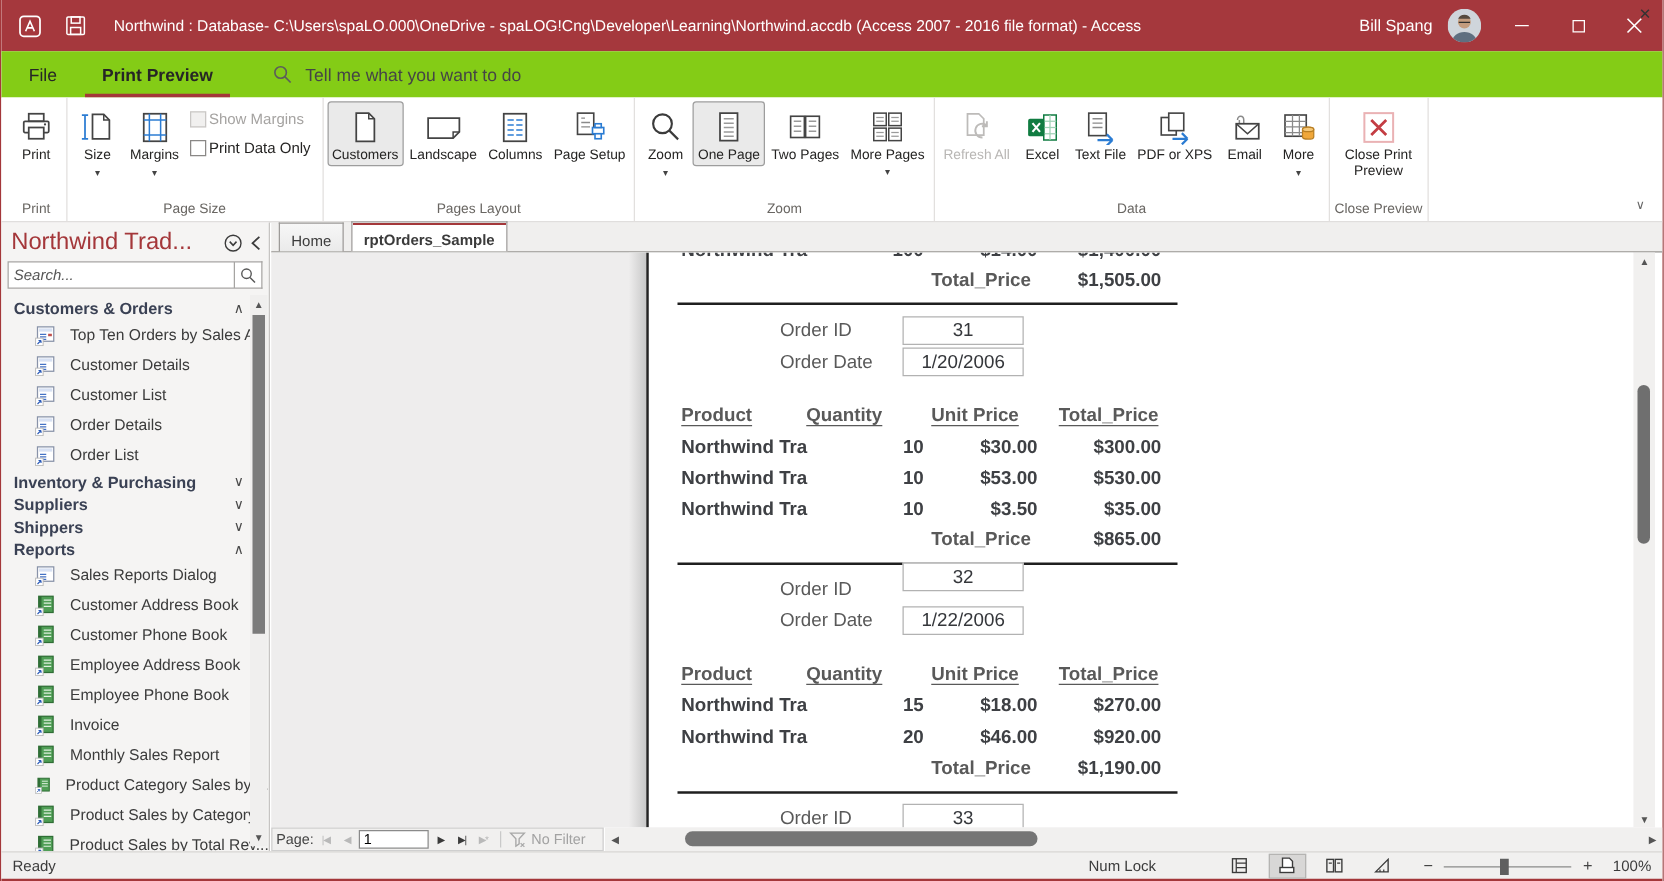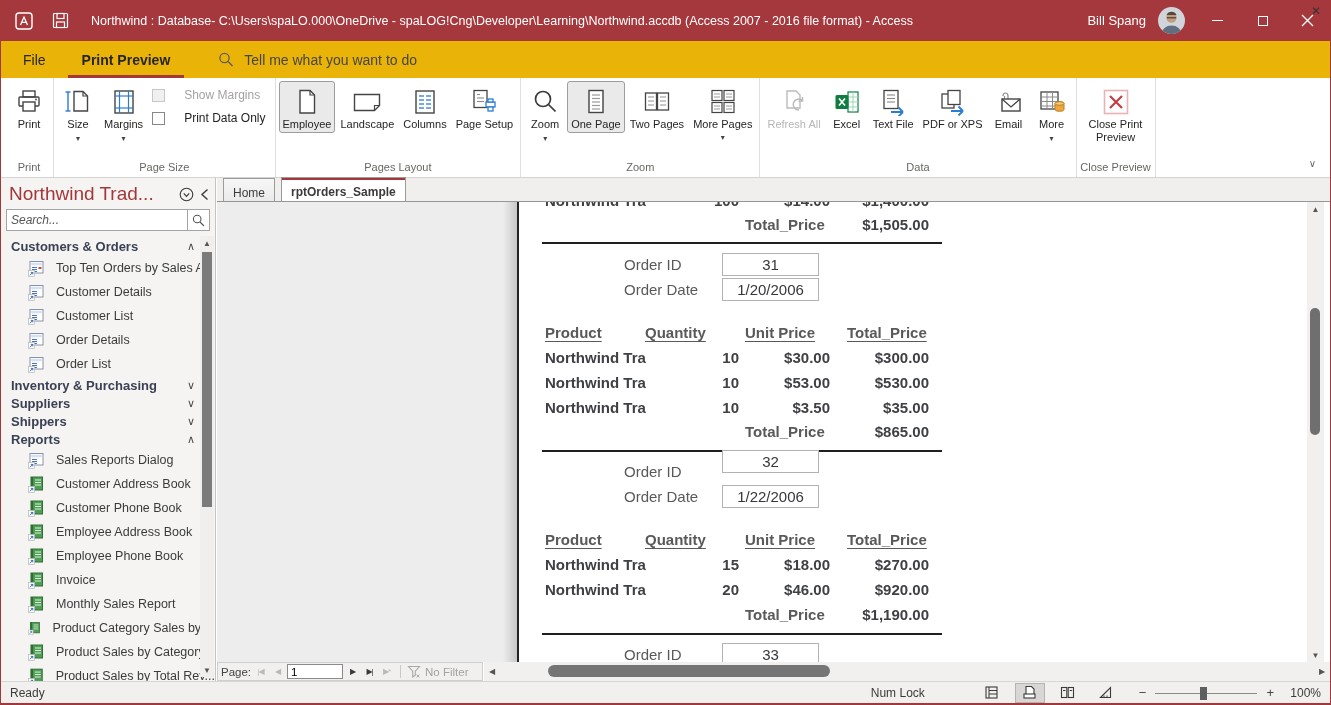--- a/index.html
+++ b/index.html
@@ -12,42 +12,42 @@
               display:flex; align-items:center; color:#fff; padding-left:12px; }
   .titlebar .ticon { width:22px; height:22px; display:flex; align-items:center; justify-content:center; margin-right:14px; }
   .titlebar .title { font-size:12.5px; white-space:nowrap; overflow:hidden; margin-left:6px; }
   .titlebar .user { margin-left:auto; font-size:13px; white-space:nowrap; }
   .avatar { width:27px; height:27px; border-radius:50%; overflow:hidden; margin:0 10px 0 12px; flex:none; }
   .winbtn { width:45px; height:41px; display:flex; align-items:center; justify-content:center; flex:none; }
   .min-glyph { width:11px; border-top:1px solid #fff; display:block; }
   .max-glyph { width:10px; height:10px; border:1.2px solid #fff; display:block; }
 
   
-  .tabrow { position:absolute; top:41px; left:0; right:0; height:37px; background:#eab308;
+  .tabrow { position:absolute; top:41px; left:0; right:0; height:37px; background:#84cc16;
             display:flex; align-items:stretch; font-size:14px; color:#262626; }
   .apptab { display:flex; align-items:center; padding:0 14px; margin-left:8px; }
   .apptab.active { font-weight:bold; box-shadow:inset 0 -3px 0 #a4373a; }
   .tellme { display:flex; align-items:center; gap:10px; margin-left:34px; color:#454545; }
 
   
   .ribbon { position:absolute; top:78px; left:0; right:0; height:100px; background:#fff;
             border-bottom:1px solid #d6d4d2; display:flex; align-items:stretch; padding-left:4px; }
   .rgroup { display:flex; flex-direction:column; border-right:1px solid #e2e0de; padding:0 3px; }
   .rgroup-c { flex:1; display:flex; align-items:flex-start; padding-top:3px; gap:1px; }
   .rgroup-l { height:17px; text-align:center; font-size:11px; color:#696662; line-height:15px; }
   .rbtn { display:flex; flex-direction:column; align-items:center; min-width:42px; max-width:68px;
           padding:3px 3px 1px; border:1px solid transparent; border-radius:3px;
           font-size:11px; line-height:13px; color:#252423; text-align:center; }
   .rbtn .ricon { height:33px; display:flex; align-items:center; justify-content:center; }
   .rbtn.selected { background:#eaeaea; border-color:#9d9d9d; }
   .rbtn.disabled { color:#b8b6b4; }
   .caret { font-size:8px; color:#444; }
   .caret-below .caret { display:block; margin-top:1px; }
   .chkcol { display:flex; flex-direction:column; gap:9px; padding:7px 6px 0 4px; font-size:12px; color:#252423; }
-  .chk { display:flex; align-items:center; gap:19px; white-space:nowrap; }
+  .chk { display:flex; align-items:center; gap:2px; white-space:nowrap; }
   .chk .box { width:13px; height:13px; border:1px solid #8a8886; background:#fff; flex:none; }
   .chk.disabled { color:#a5a3a1; }
   .chk.disabled .box { border-color:#c9c7c5; background:#f1f0ef; }
   .ribbon-collapse { position:absolute; right:14px; top:158px; font-size:10px; color:#666; }
 
   
   .navpane { position:absolute; top:178px; left:0; width:215px; bottom:24px; background:#f5f4f3;
              border-right:1px solid #c6c4c2; overflow:hidden; }
   .nav-title { height:28px; display:flex; align-items:center; padding:4px 6px 0 8px;
                color:#a4373a; font-size:19px; white-space:nowrap; }
@@ -256,21 +256,21 @@
 
     <div class="rgroup">
       <div class="rgroup-c">
         <div class="rbtn selected">
           <span class="ricon">
             <svg width="28" height="28" viewBox="0 0 28 28">
                 <path d="M7 2.5 h10 l4.5 4.5 v18 h-14.5 z" fill="#fff" stroke="#444" stroke-width="1.4"></path>
                 <path d="M17 2.5 v4.5 h4.5" fill="none" stroke="#444" stroke-width="1.2"></path>
               </svg>
           </span>
-          <span class="lbl">Employee</span>
+          <span class="lbl">Customers</span>
         </div>
         <div class="rbtn">
           <span class="ricon">
             <svg width="30" height="28" viewBox="0 0 30 28">
                 <path d="M2.5 6.5 h25 v11 l-5 5 h-20 z" fill="#fff" stroke="#444" stroke-width="1.4"></path>
                 <path d="M27.5 17.5 h-5 v5" fill="none" stroke="#444" stroke-width="1.2"></path>
               </svg>
           </span>
           <span class="lbl">Landscape</span>
         </div>

